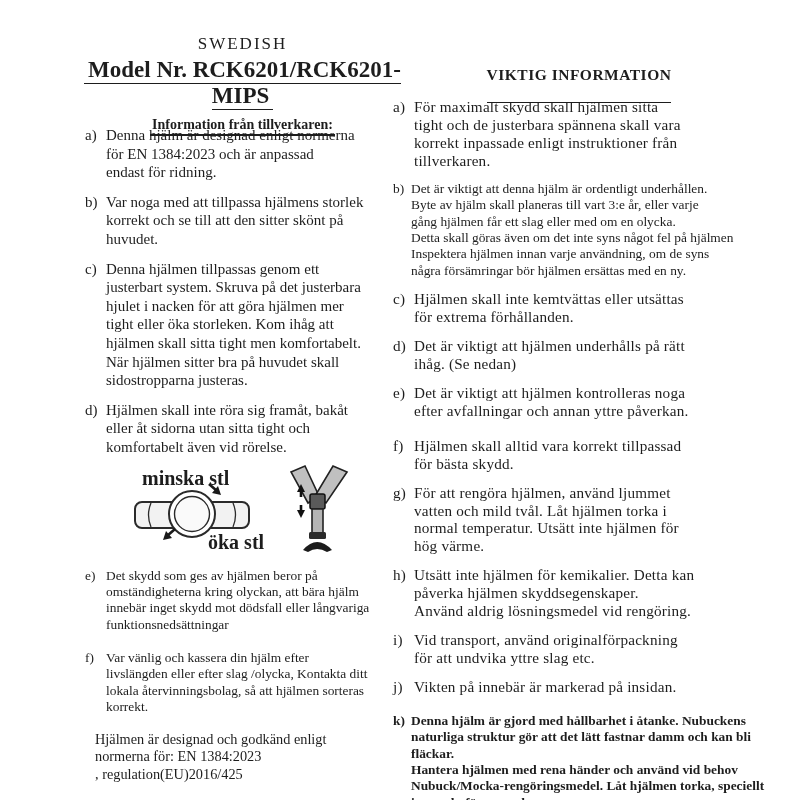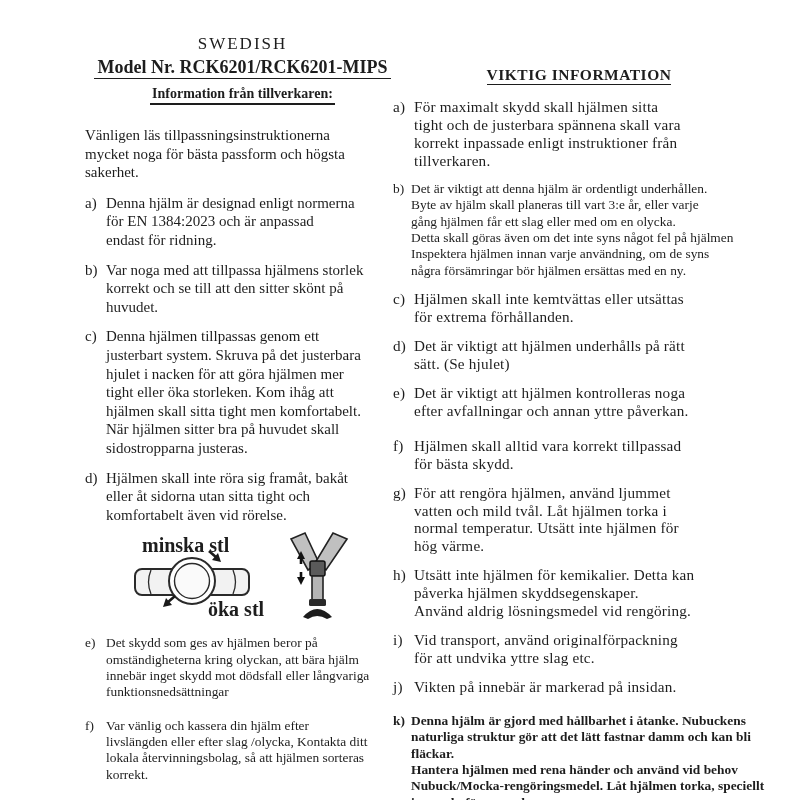--- a/index.html
+++ b/index.html
@@ -6,21 +6,21 @@
   body{
     width:800px;height:800px;background:#ffffff;overflow:hidden;
     font-family:"Liberation Serif","DejaVu Serif",serif;
     color:#1d1d1d;
   }
   .page{position:relative;width:800px;height:576px;background:#fff;}
 
   
   .header{position:absolute;left:70px;top:34px;width:345px;text-align:center;}
   .lang{font-size:17px;letter-spacing:2px;}
-  .model{font-size:18px;font-weight:bold;margin-top:3px;}
+  .model{font-size:23px;font-weight:bold;margin-top:3px;}
   .model span{border-bottom:1.5px solid #1d1d1d;padding:0 4px 1px 4px;}
   .doc-title{font-size:14px;font-weight:bold;margin-top:8px;}
   .doc-title span{border-bottom:2px solid #1d1d1d;padding:0 2px 2px 2px;}
 
   
   .col-left{position:absolute;left:85px;top:126px;width:322px;font-size:15px;line-height:1.24;}
   .col-right{position:absolute;left:393px;top:66px;width:372px;font-size:15.2px;line-height:1.18;letter-spacing:0.2px;}
 
   .intro{white-space:pre-line;margin-bottom:12px;}
 
@@ -28,21 +28,21 @@
   .item .marker{flex:none;min-width:21px;}
   .item .text{flex:1;white-space:pre-line;}
   .small{font-size:13.4px;line-height:1.22;letter-spacing:0px;}
   .bold{font-weight:bold;}
   .tight .marker{min-width:18px;}
   .gap-lg{margin-top:17px;}
 
   .left-footer{white-space:pre-line;font-size:14.3px;line-height:1.2;margin-top:16px;padding-left:10px;}
 
   .vh{ text-align:center;margin-bottom:14px;}
-  .vh span{font-size:15.5px;font-weight:bold;letter-spacing:0.5px;border-bottom:1.7px solid #1d1d1d;padding-bottom:1px;}
+  .vh span{font-size:15.5px;font-weight:bold;letter-spacing:0.5px;border-bottom:1.7px solid #1d1d1d;padding-bottom:19px;}
 
   
   .diagram{position:relative;height:92px;margin:2px 0 8px 0;}
   .lbl{font-weight:bold;font-size:20px;}
   .lbl-minska{position:absolute;left:57px;top:-2px;}
   .lbl-oka{position:absolute;left:123px;top:62px;text-align:center;}
   .dial-svg{position:absolute;left:44px;top:14px;}
   .strap-svg{position:absolute;left:190px;top:-4px;}
 </style>
 </head>
@@ -50,23 +50,20 @@
 
 <div class="page">
 
   <div class="header">
     <div class="lang">SWEDISH</div>
     <div class="model"><span>Model Nr. RCK6201/RCK6201-MIPS</span></div>
     <div class="doc-title"><span>Information från tillverkaren:</span></div>
   </div>
 
   <div class="col-left">
-    <div class="intro">Vänligen läs tillpassningsinstruktionerna
-mycket noga för bästa passform och högsta
-sakerhet.</div>
 
     <div class="item">
       <span class="marker">a)</span>
       <div class="text">Denna hjälm är designad enligt normerna
 för EN 1384:2023 och är anpassad
 endast för ridning.</div>
     </div>
     <div class="item">
       <span class="marker">b)</span>
       <div class="text">Var noga med att tillpassa hjälmens storlek
@@ -170,21 +167,21 @@
 några försämringar bör hjälmen ersättas med en ny.</div>
     </div>
     <div class="item">
       <span class="marker">c)</span>
       <div class="text">Hjälmen skall inte kemtvättas eller utsättas
 för extrema förhållanden.</div>
     </div>
     <div class="item">
       <span class="marker">d)</span>
       <div class="text">Det är viktigt att hjälmen underhålls på rätt
-sätt. (Se hjulet)</div>
+ihåg. (Se nedan)</div>
     </div>
     <div class="item">
       <span class="marker">e)</span>
       <div class="text">Det är viktigt att hjälmen kontrolleras noga
 efter avfallningar och annan yttre påverkan.</div>
     </div>
     <div class="item gap-lg">
       <span class="marker">f)</span>
       <div class="text">Hjälmen skall alltid vara korrekt tillpassad
 för bästa skydd.</div>

